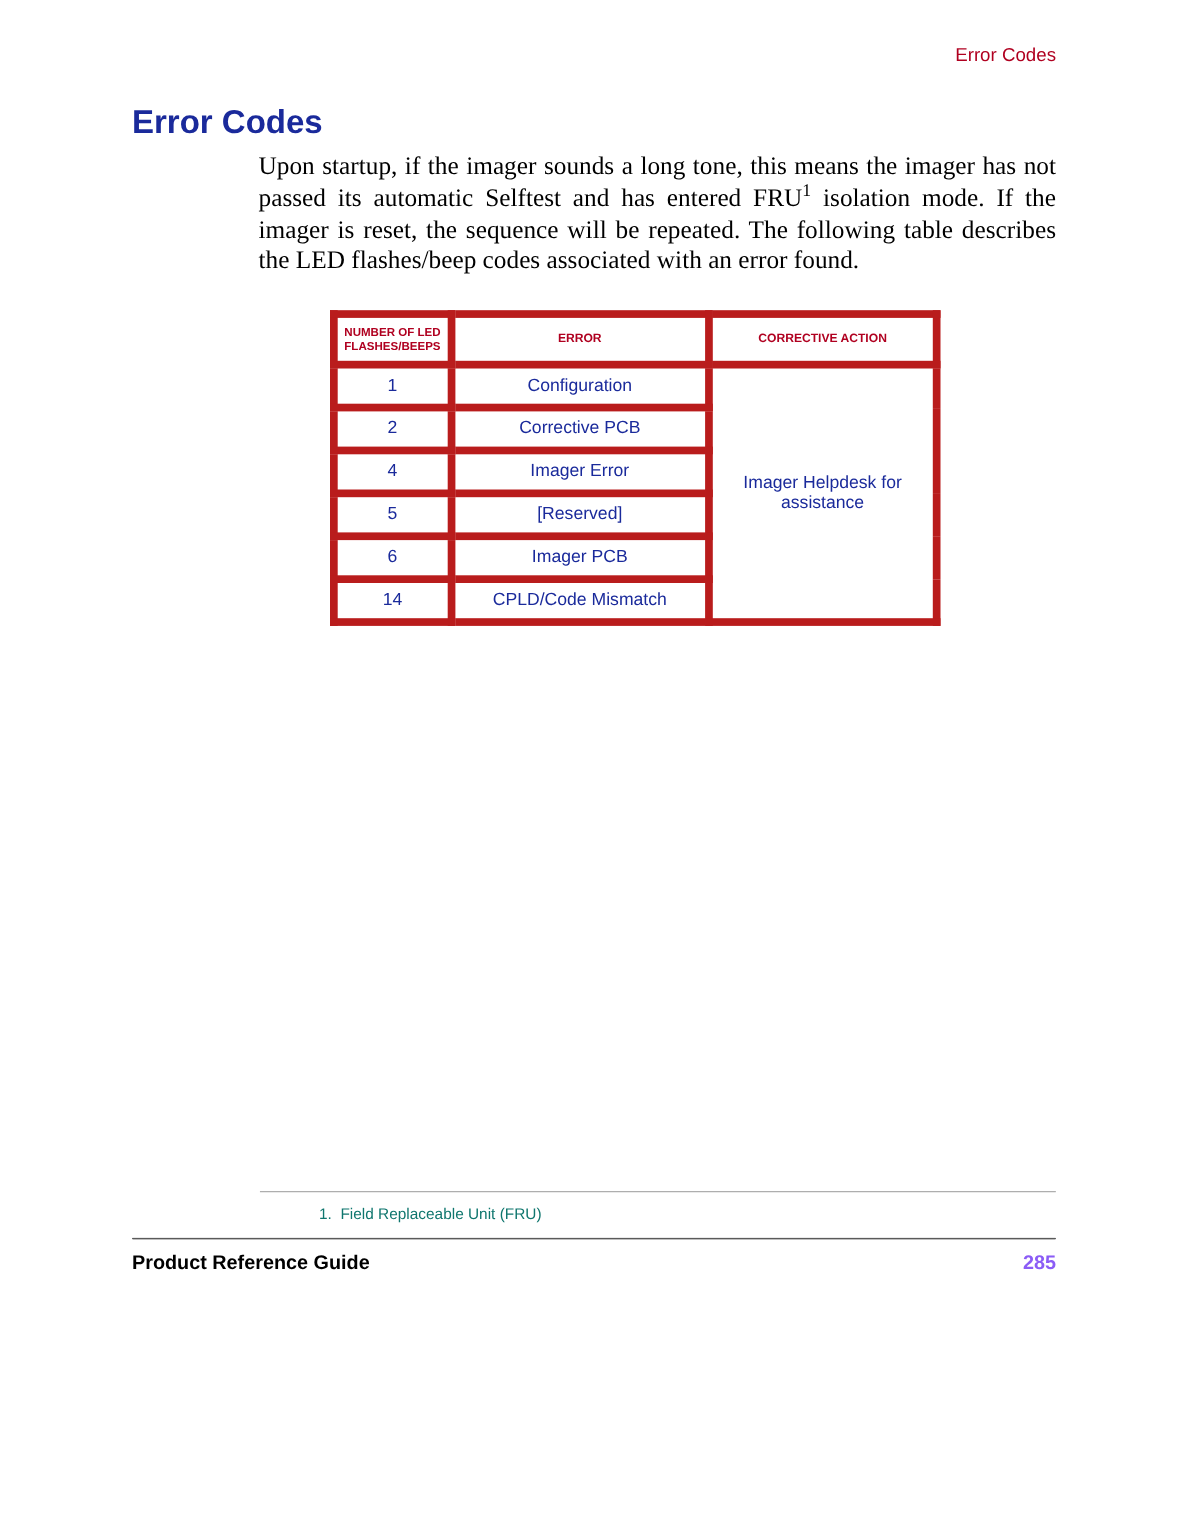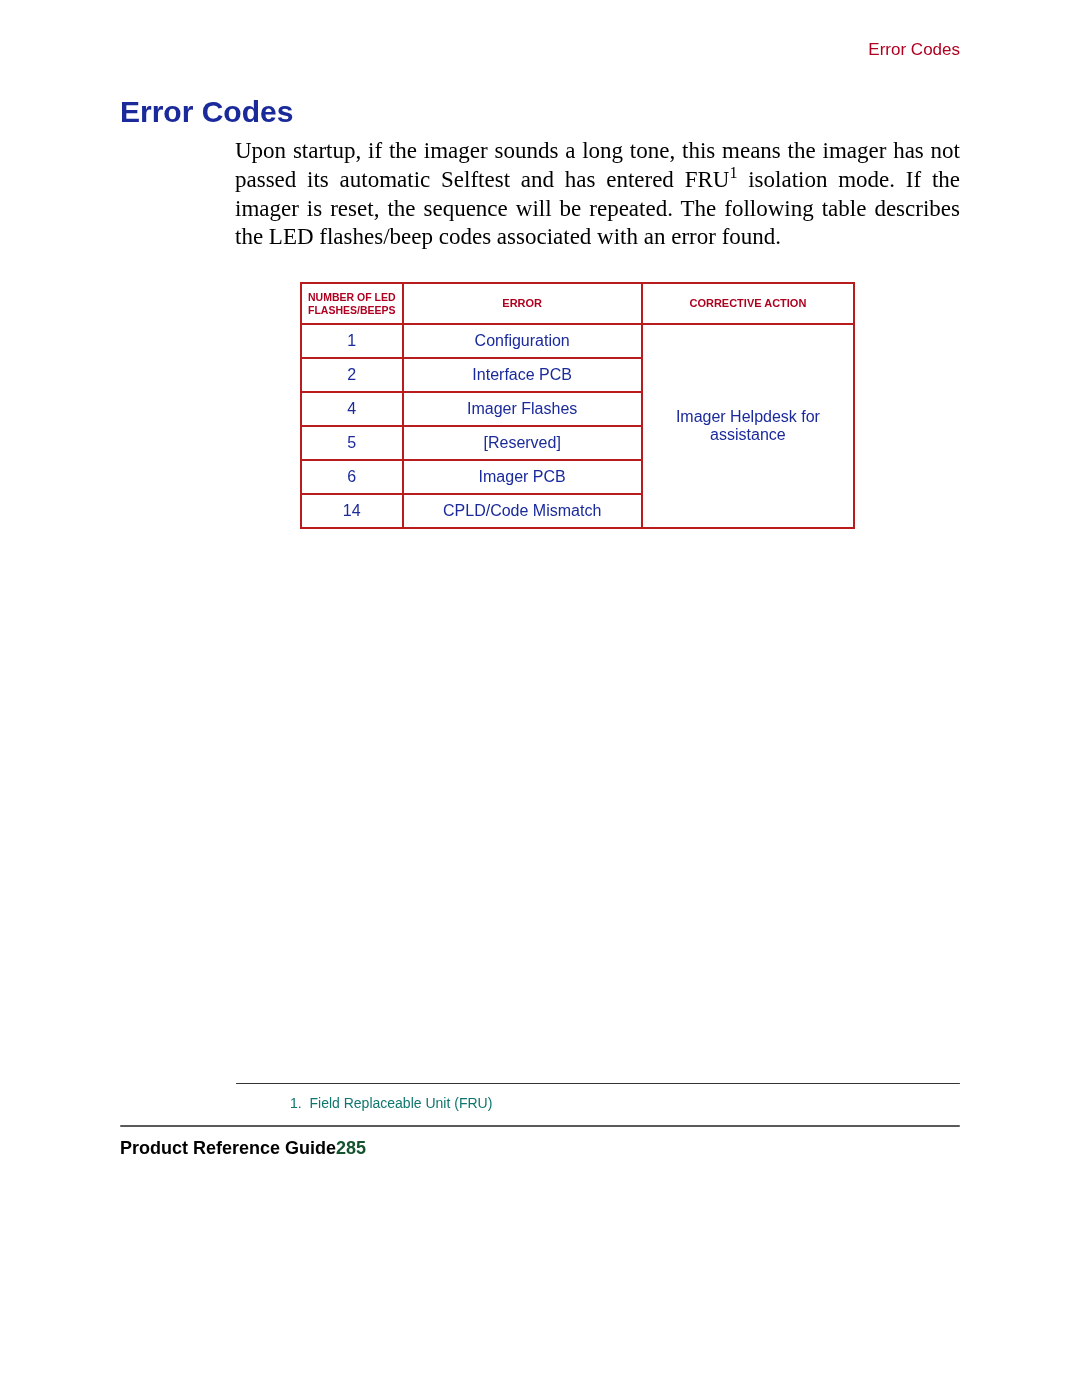--- a/index.html
+++ b/index.html
@@ -45,21 +45,21 @@
       margin-left: 180px;
       margin-right: 105px;
       margin-top: 30px;
     }
     table.err {
       border-collapse: collapse;
       width: 100%;
       border: 2px solid #1a2a9b;
     }
     table.err th, table.err td {
-      border: 2px solid #b91c1c;
+      border: 7px solid #b91c1c;
       text-align: center;
       vertical-align: middle;
     }
     table.err th {
       font-family: Arial, sans-serif;
       font-size: 11px;
       font-weight: bold;
       color: #b00020;
       padding: 7px 6px;
       line-height: 1.2;
@@ -99,33 +99,34 @@
       right: 120px;
       top: 1125px;
       border-top: 2px solid #5a5a5a;
     }
     .footer {
       position: absolute;
       left: 120px;
       right: 120px;
       top: 1138px;
       display: flex;
+      justify-content: space-between;
       align-items: baseline;
     }
     .footer-left {
       font-family: "Segoe UI", Arial, sans-serif;
       font-weight: bold;
       font-size: 18px;
       color: #000;
     }
     .footer-right {
       font-family: Arial, sans-serif;
       font-weight: bold;
       font-size: 18px;
-      color: #14532d;
+      color: #8b5cf6;
     }
   </style>
 </head>
 <body>
 
 <div class="page">
   <div class="header-section">Error Codes</div>
 
   <h1 class="title-heading">Error Codes</h1>
 
@@ -151,25 +152,25 @@
         </tr>
       </thead>
       <tbody>
         <tr>
           <td>1</td>
           <td>Configuration</td>
           <td rowspan="6">Imager Helpdesk for assistance</td>
         </tr>
         <tr>
           <td>2</td>
-          <td>Interface PCB</td>
+          <td>Corrective PCB</td>
         </tr>
         <tr>
           <td>4</td>
-          <td>Imager Flashes</td>
+          <td>Imager Error</td>
         </tr>
         <tr>
           <td>5</td>
           <td>[Reserved]</td>
         </tr>
         <tr>
           <td>6</td>
           <td>Imager PCB</td>
         </tr>
         <tr>

